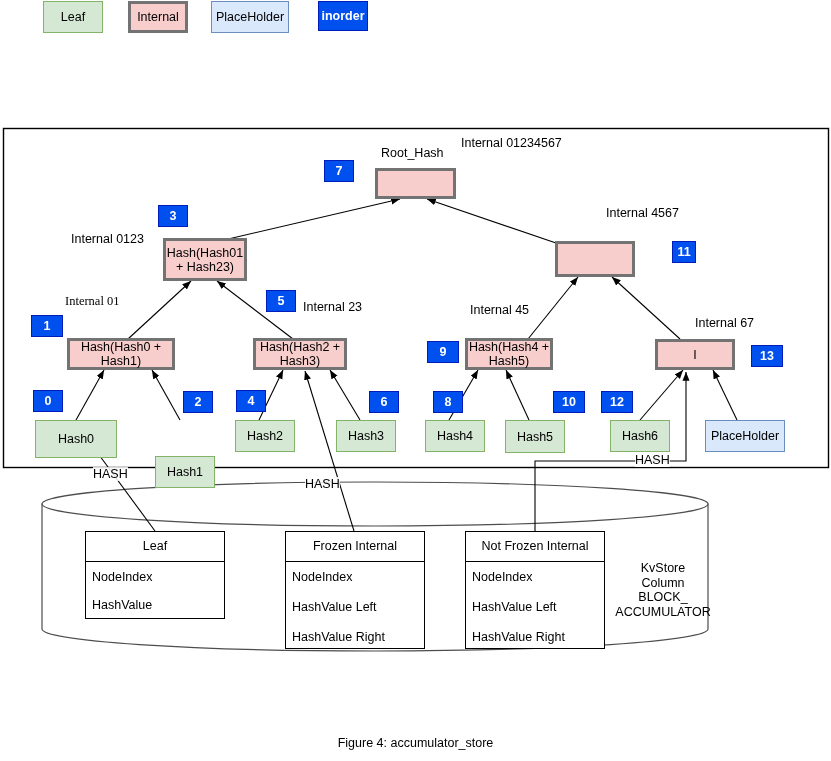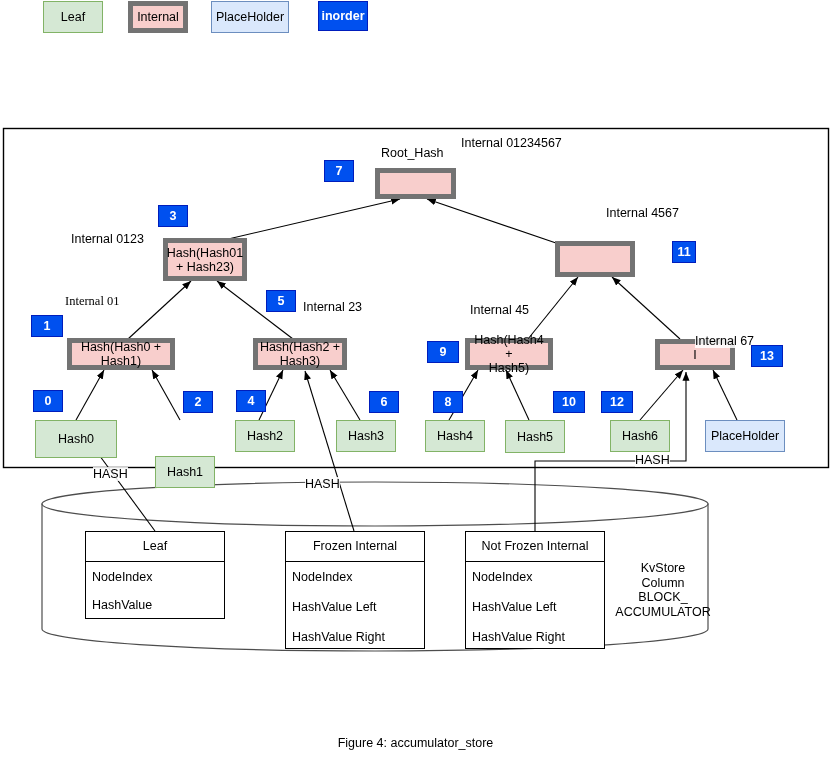--- a/index.html
+++ b/index.html
@@ -31,21 +31,21 @@
     font-size: 12.5px;
     line-height: 14px;
     white-space: pre-line;
   }
   .leaf {
     background: #d5e8d4;
     border: 1px solid #82b366;
   }
   .internal {
     background: #f8cecc;
-    border: 5px solid #737373;
+    border: 3px solid #737373;
   }
   .placeholder {
     background: #dae8fc;
     border: 1px solid #6c8ebf;
   }
   .inorder {
     background: #0050ef;
     border: 1px solid #001dbc;
     color: #ffffff;
     font-weight: bold;
@@ -220,21 +220,21 @@
   <span>PlaceHolder</span>
 </div>
 
 <div class="lbl" style="left:381px;top:146px;">Root_Hash</div>
 <div class="lbl" style="left:461px;top:136px;">Internal 01234567</div>
 <div class="lbl" style="left:71px;top:232px;">Internal 0123</div>
 <div class="lbl" style="left:606px;top:206px;">Internal 4567</div>
 <div class="lbl" style="left:65px;top:294px;font-family:Liberation Serif, serif;">Internal 01</div>
 <div class="lbl" style="left:303px;top:300px;">Internal 23</div>
 <div class="lbl" style="left:470px;top:303px;">Internal 45</div>
-<div class="lbl" style="left:695px;top:334px;">Internal 67</div>
+<div class="lbl" style="left:695px;top:316px;">Internal 67</div>
 
 <div class="node inorder" style="left:33px;top:390px;width:30px;height:22px;">
   <span>0</span>
 </div>
 <div class="node inorder" style="left:31px;top:315px;width:32px;height:22px;">
   <span>1</span>
 </div>
 <div class="node inorder" style="left:183px;top:391px;width:30px;height:22px;">
   <span>2</span>
 </div>

